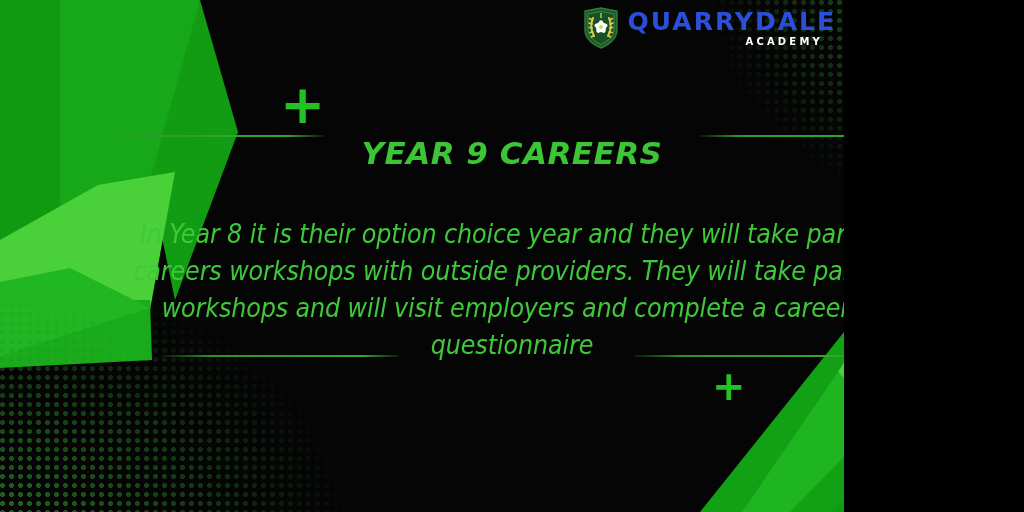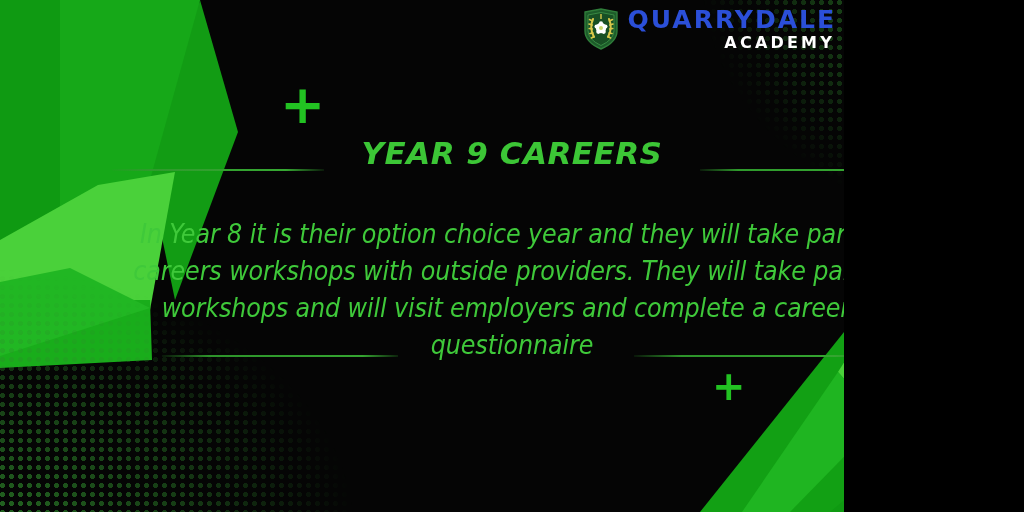--- a/index.html
+++ b/index.html
@@ -74,37 +74,37 @@
   .logo-primary {
     font-family: "DejaVu Sans", sans-serif;
     font-size: 25px;
     font-weight: bold;
     letter-spacing: 2.0px;
     color: #2b4fd8;
     white-space: nowrap;
   }
   .logo-secondary {
     font-family: "DejaVu Sans", sans-serif;
-    font-size: 16px;
+    font-size: 10px;
     font-weight: bold;
     letter-spacing: 3.2px;
     color: #ffffff;
     margin-top: 3px;
-    margin-right: 1px;
+    margin-right: 13px;
     white-space: nowrap;
   }
 
   
   .title-row {
     position: absolute;
     top: 135px;
     left: 0;
     width: 1024px;
     display: flex;
-    align-items: flex-end;
+    align-items: flex-start;
     justify-content: center;
     gap: 0;
   }
   .rule {
     height: 2px;
     background: linear-gradient(to right, rgba(45,150,40,.15), #2f9a2c 18%, #36a832 82%, rgba(45,150,40,.15));
   }
   .rule-left  { width: 212px; margin-right: 38px; }
   .rule-right { width: 212px; margin-left: 38px; }
   .section-title {

